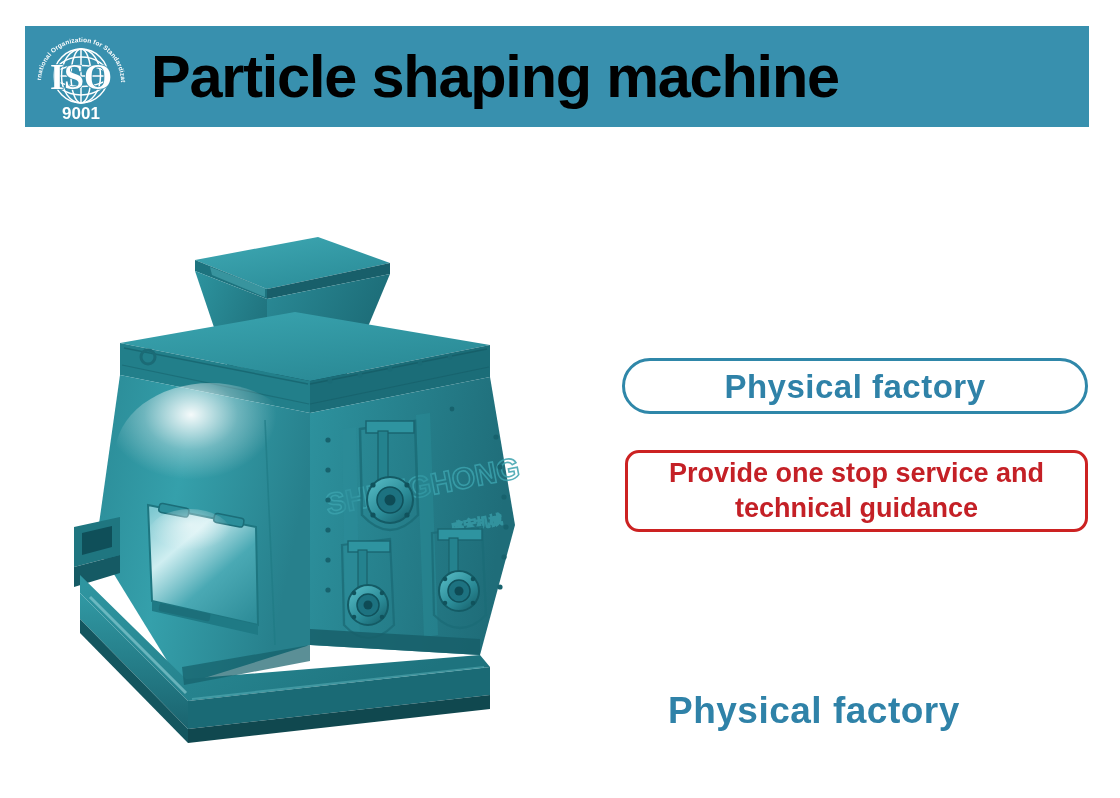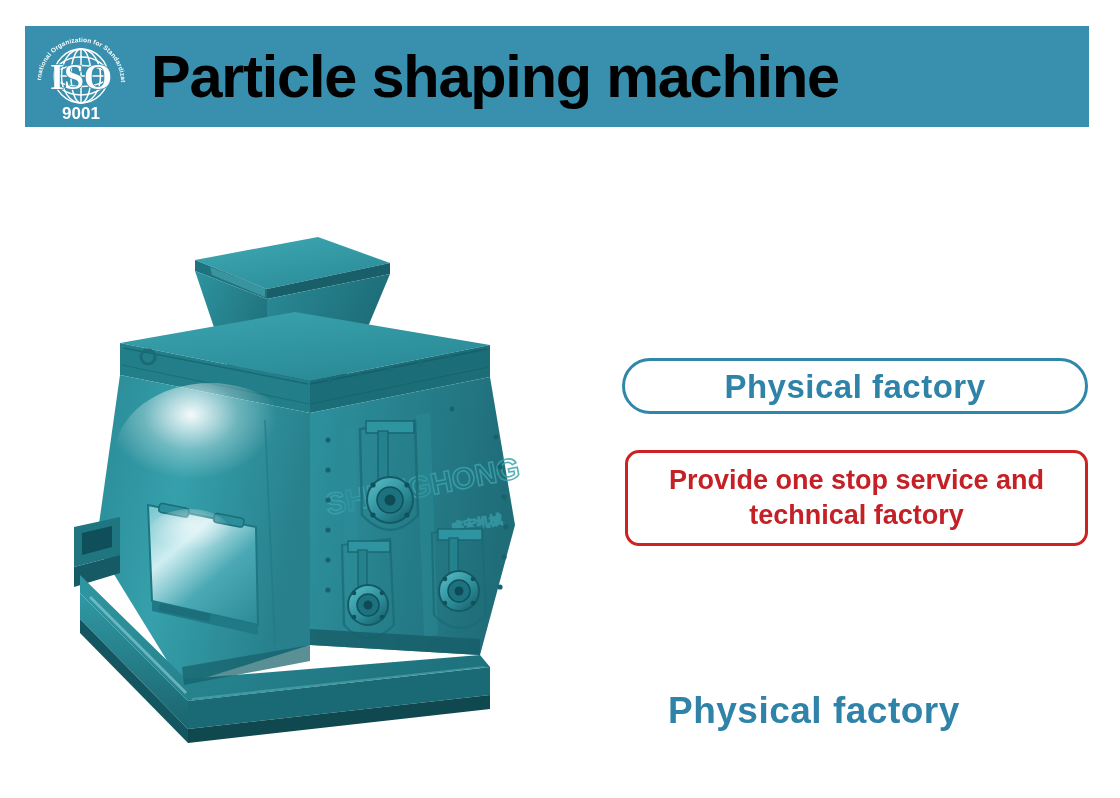--- a/index.html
+++ b/index.html
@@ -81,21 +81,21 @@
     letter-spacing: 0.5px;
     line-height: 1;
     white-space: nowrap;
   }
 
   .red-box {
     position: absolute;
     left: 625px;
     top: 450px;
     width: 463px;
-    height: 96px;
+    height: 82px;
     border: 3px solid #cc2222;
     border-radius: 14px;
     box-sizing: border-box;
     display: flex;
     flex-direction: column;
     align-items: center;
     justify-content: center;
   }
   .red-box .red-line {
     color: #c42026;
@@ -363,16 +363,16 @@
     </g>
   </svg>
 </div>
 
 <div class="pill-box">
   <span class="pill-label">Physical factory</span>
 </div>
 
 <div class="red-box">
   <span class="red-line">Provide one stop service and</span>
-  <span class="red-line">technical factory</span>
+  <span class="red-line">technical guidance</span>
 </div>
 
 <div class="footer-label">Physical factory</div>
 
 </body></html>

